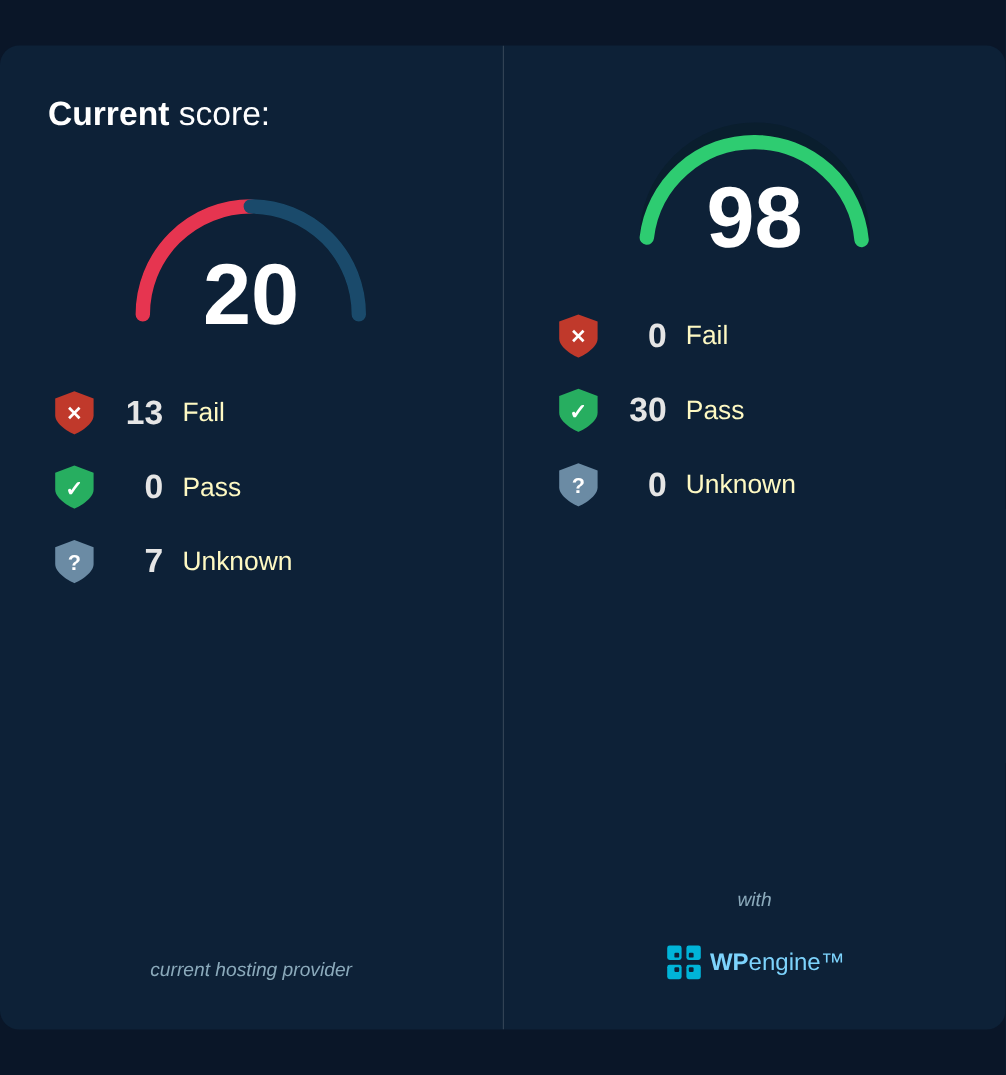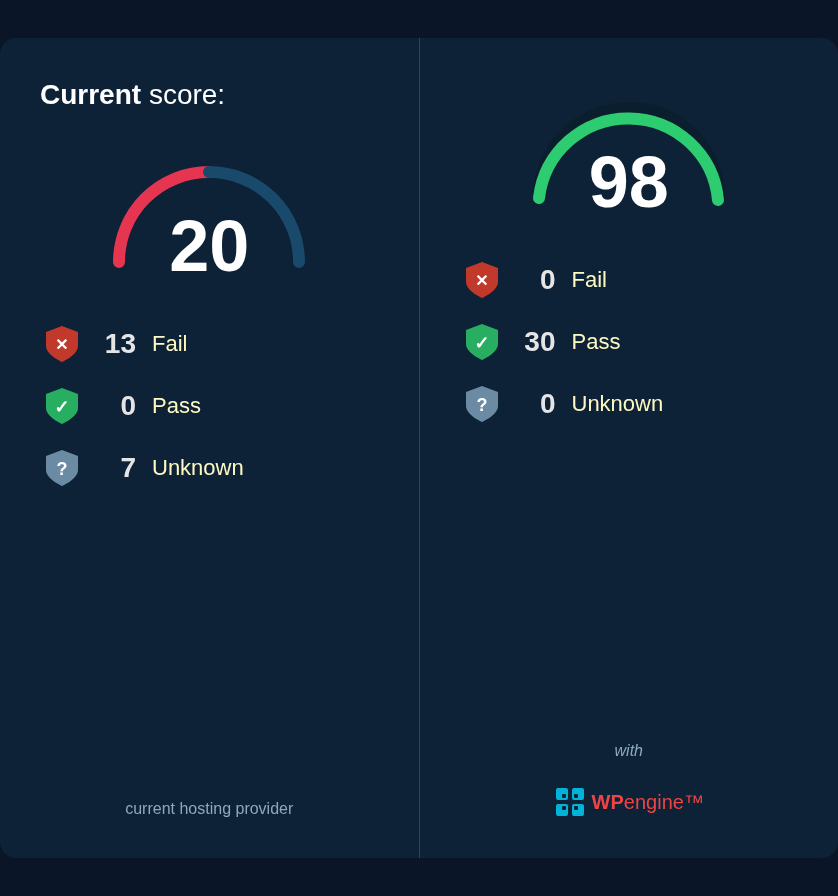--- a/index.html
+++ b/index.html
@@ -105,20 +105,21 @@
 
     .stat-label {
       font-size: 22px;
       color: #fef9c3;
       font-weight: 400;
     }
 
     
     .provider-label {
       margin-top: 30px;
+      font-style: italic;
       color: #8baabb;
       font-size: 16px;
       align-self: center;
     }
 
     
     .wp-engine-label {
       margin-top: 30px;
       display: flex;
       align-items: center;
@@ -138,21 +139,21 @@
       align-items: center;
       gap: 6px;
     }
 
     .wp-grid-icon {
       width: 32px;
       height: 32px;
     }
 
     .wp-text {
-      color: #ef4444;
+      color: #7dd3fc;
       font-size: 20px;
       font-weight: 400;
       text-align: right;
     }
 
     .wp-text strong {
       font-weight: 900;
     }
   </style>
 </head>

